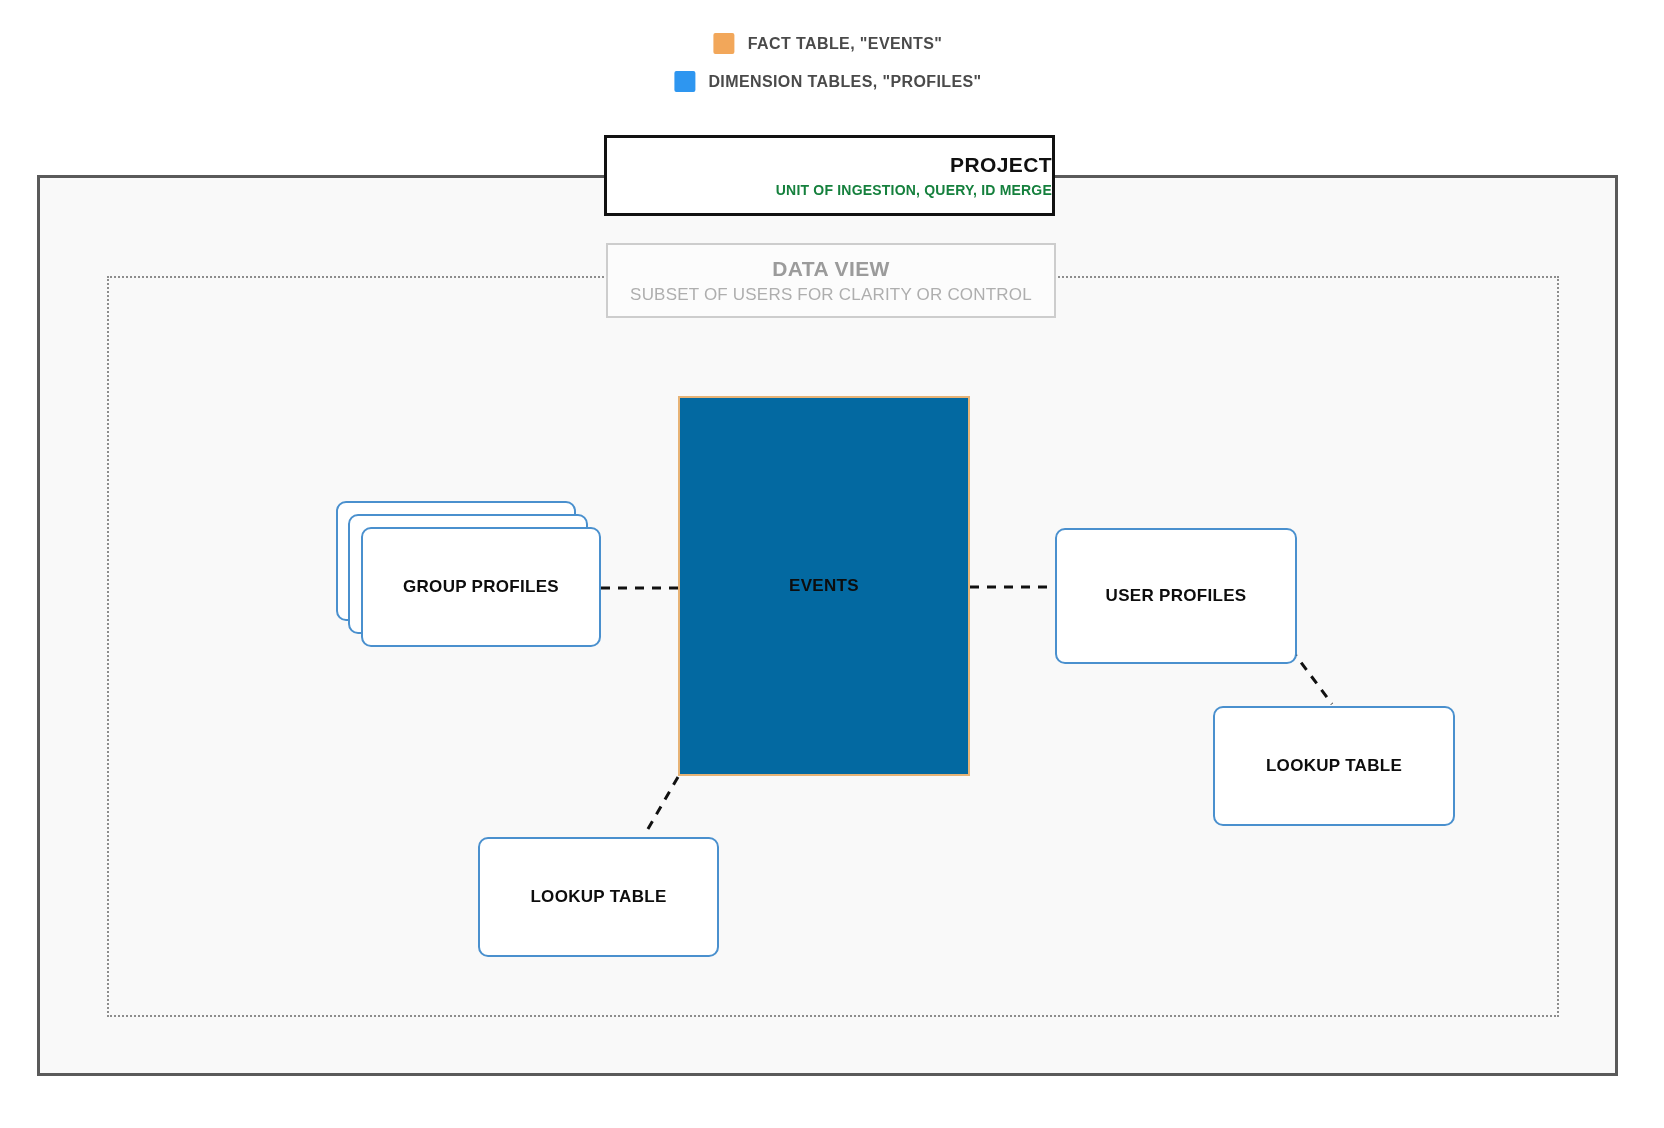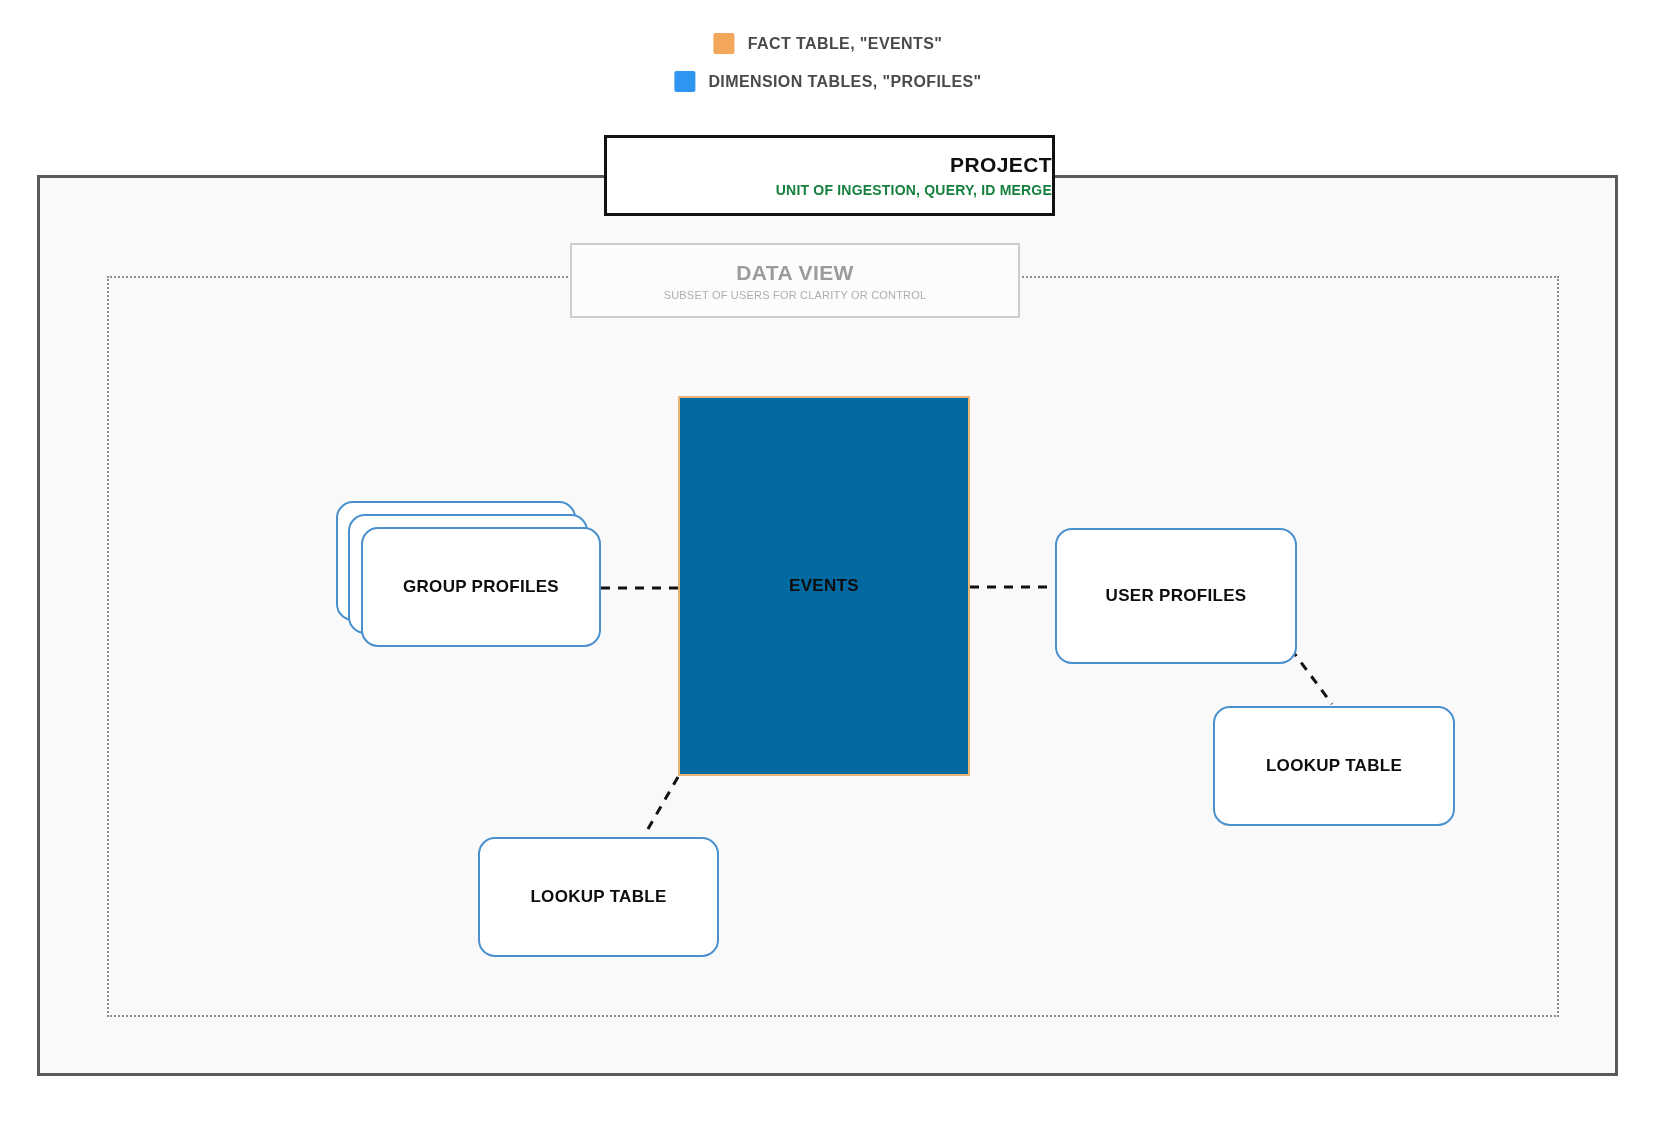--- a/index.html
+++ b/index.html
@@ -96,42 +96,42 @@
     letter-spacing: 0.4px;
   }
   .project-subtitle {
     font-size: 14px;
     font-weight: 700;
     color: #15803d;
     letter-spacing: 0.2px;
   }
   .dataview-box {
     position: absolute;
-    left: 570px;
+    left: 606px;
     top: 243px;
     width: 450px;
     height: 75px;
     background: #fcfcfc;
     border: 2px solid #cdcdcd;
     box-sizing: border-box;
     z-index: 4;
     display: flex;
     flex-direction: column;
     align-items: center;
     justify-content: center;
     gap: 4px;
   }
   .dataview-title {
     font-size: 21px;
     font-weight: 700;
     color: #9b9b9b;
     letter-spacing: 0.4px;
   }
   .dataview-subtitle {
-    font-size: 11px;
+    font-size: 17px;
     font-weight: 400;
     color: #aeaeae;
     letter-spacing: 0.2px;
   }
 
   
   .connectors {
     position: absolute;
     left: 0;
     top: 0;
@@ -167,21 +167,21 @@
     display: flex;
     align-items: center;
     justify-content: center;
   }
   .blue-card {
     position: absolute;
     width: 240px;
     height: 120px;
     background: #ffffff;
     border: 2px solid #4a90ce;
-    border-radius: 17px;
+    border-radius: 10px;
     box-sizing: border-box;
     display: flex;
     align-items: center;
     justify-content: center;
   }
   .stack-back  { left: 336px; top: 501px; z-index: 3; }
   .stack-mid   { left: 348px; top: 514px; z-index: 4; }
   .stack-front { left: 361px; top: 527px; z-index: 5; }
   .user-profiles  { left: 1055px; top: 528px; width: 242px; height: 136px; z-index: 4; }
   .lookup-right   { left: 1213px; top: 706px; width: 242px; height: 120px; z-index: 4; }

